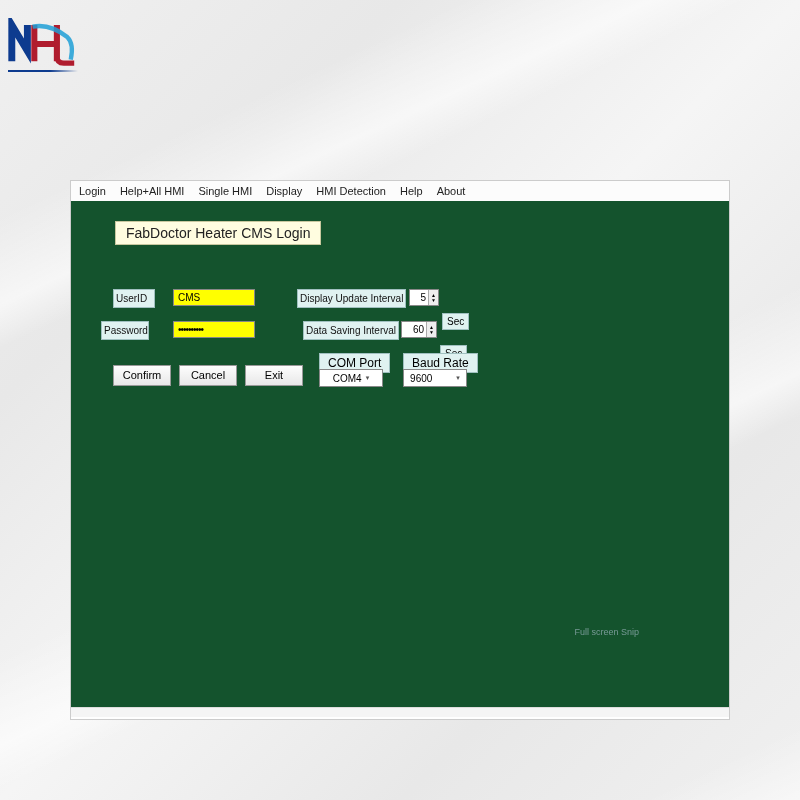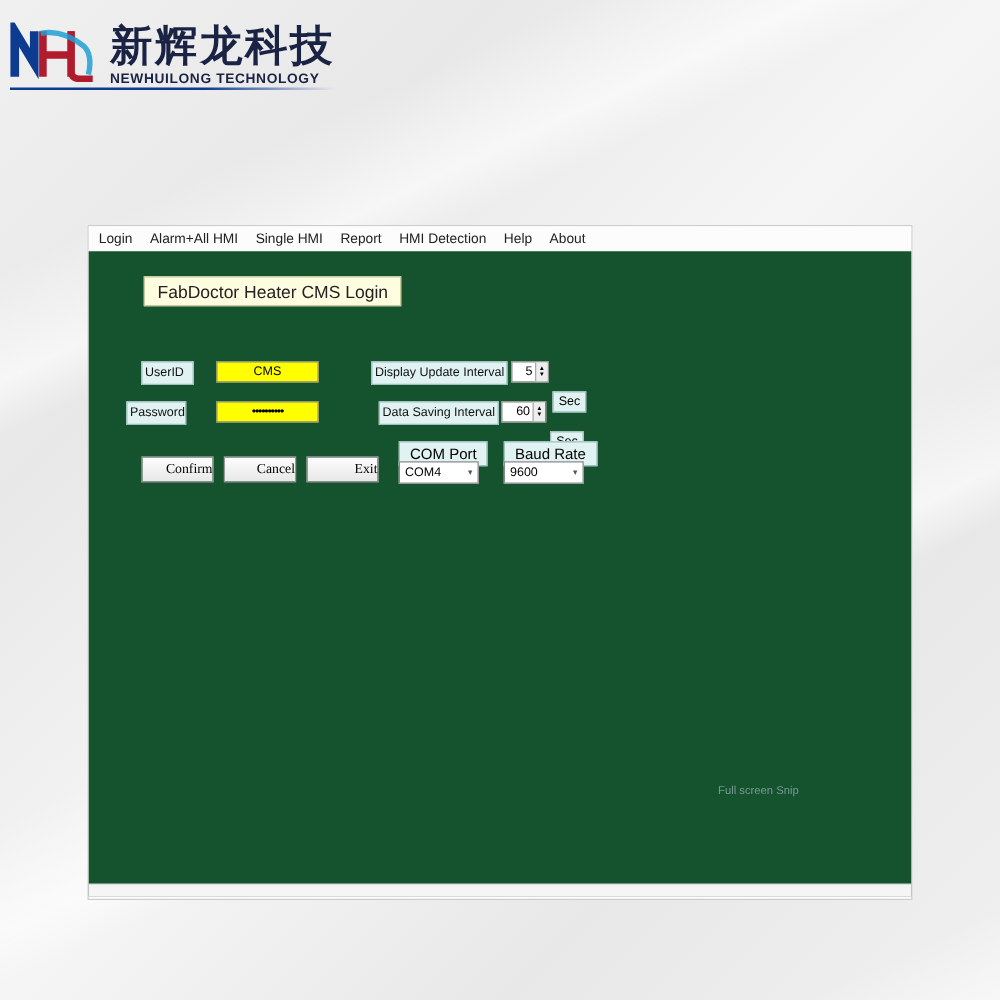--- a/index.html
+++ b/index.html
@@ -106,21 +106,20 @@
       padding: 3px 2px;
       text-align: left;
     }
     .text-input {
       position: absolute;
       background: #ffff00;
       border: 1px solid #888;
       font-size: 10px;
       padding: 2px 4px;
       height: 17px;
-      text-align: center;
     }
     .spin-input {
       position: absolute;
       background: #fff;
       border: 1px solid #888;
       display: flex;
       align-items: center;
       justify-content: space-between;
       height: 17px;
       font-size: 10px;
@@ -144,43 +143,42 @@
       font-size: 10px;
       padding: 2px 4px;
       height: 17px;
       margin-top: 24px;
     }
     .btn {
       position: absolute;
       background: linear-gradient(#fdfdfd, #e8e8e8);
       border: 1px solid #999;
       font-size: 11px;
-      text-align: right;
+      text-align: center;
       padding: 3px 0;
       width: 58px;
       height: 21px;
       cursor: pointer;
-      font-family: Liberation Serif, serif;
     }
     .combo-label {
       position: absolute;
       background: #e0f2f1;
       border: 1px solid #a0c0c0;
       font-size: 12px;
       padding: 2px 8px;
     }
     .combo {
       position: absolute;
       background: #fff;
       border: 1px solid #888;
       font-size: 10px;
       padding: 2px 4px;
       height: 18px;
       display: flex;
-      justify-content: space-between;
+      justify-content: center;
       align-items: center;
     }
     .combo-arrow {
       font-size: 7px;
       color: #555;
       margin-left: 4px;
     }
     .watermark {
       position: absolute;
       bottom: 80px; right: 90px;
@@ -201,33 +199,29 @@
 
 <div class="logo-wrap">
   <div class="logo-mark">
     <svg viewBox="0 0 80 60">
       <path d="M 4 50 L 4 8 L 22 38 L 22 8" stroke="#0d3b8f" stroke-width="8" fill="none" stroke-linejoin="miter"></path>
       <path d="M 30 50 L 30 8 L 30 30 L 56 30 L 56 8 L 56 50" stroke="#b01c2e" stroke-width="7" fill="none"></path>
       <path d="M 56 8 L 56 44 Q 56 52 64 52 L 76 52" stroke="#b01c2e" stroke-width="6" fill="none"></path>
       <path d="M 28 10 Q 48 6 68 22 Q 76 30 72 48" stroke="#1f9fd6" stroke-width="5" fill="none" opacity="0.85"></path>
     </svg>
   </div>
-  <div class="logo-text">
-    <div class="logo-cn">新辉龙科技</div>
-    <div class="logo-en">NEWHUILONG TECHNOLOGY</div>
-  </div>
   <div class="logo-underline"></div>
 </div>
 
 <div class="app-window">
   <div class="menu-bar">
     <span>Login</span>
-    <span>Alarm+All HMI</span>
+    <span>Help+All HMI</span>
     <span>Single HMI</span>
-    <span>Report</span>
+    <span>Display</span>
     <span>HMI Detection</span>
     <span>Help</span>
     <span>About</span>
   </div>
 
   <div class="client-area">
     <div class="title-box">FabDoctor Heater CMS Login</div>
 
     <div class="field-label" style="top:88px; left:42px; width:42px;">UserID</div>
     <div class="text-input" style="top:88px; left:102px; width:82px;">CMS</div>

